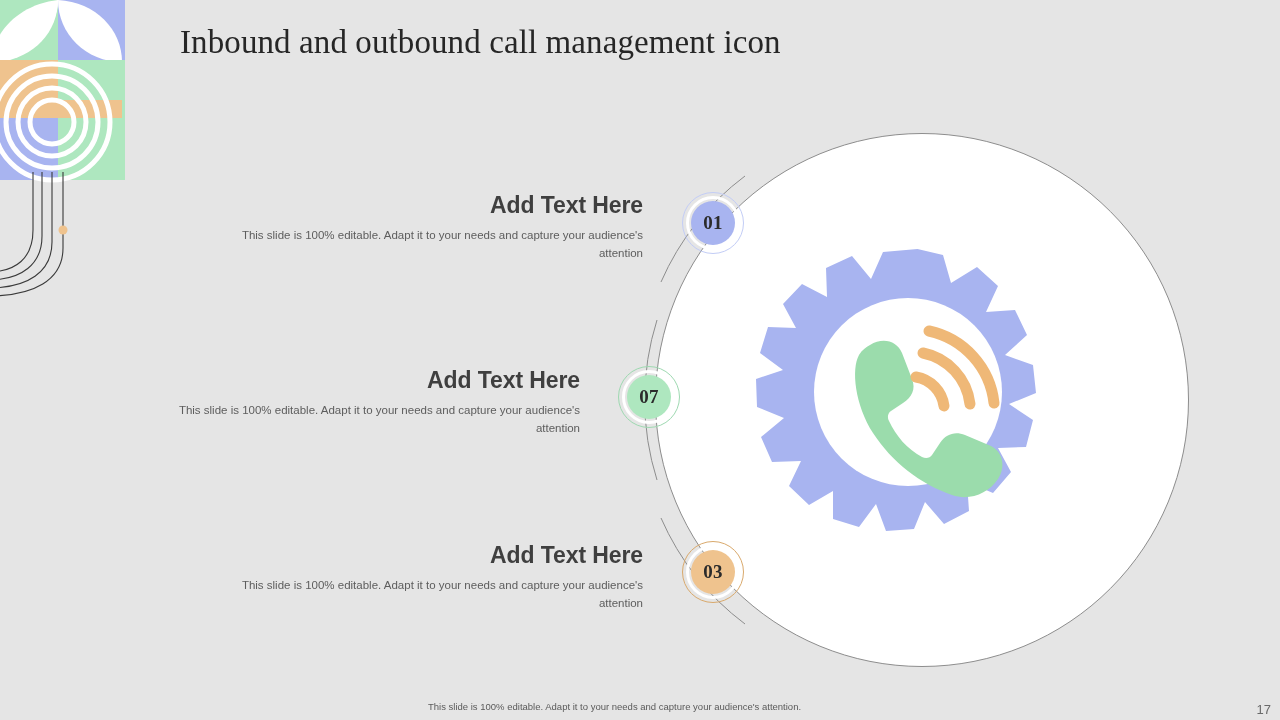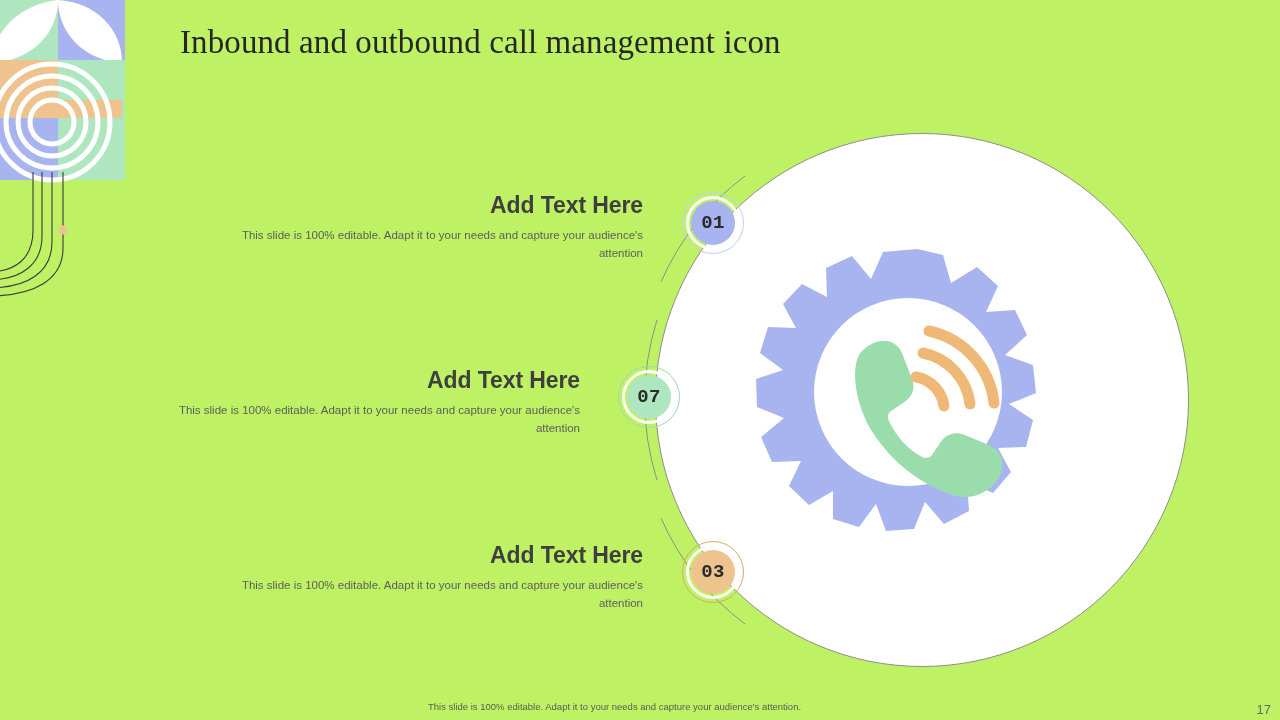--- a/index.html
+++ b/index.html
@@ -14,21 +14,21 @@
     overflow: hidden;
     font-family: "Liberation Sans", sans-serif;
     position: relative;
   }
 
   .slide {
     position: absolute;
     inset: 0;
     width: 1280px;
     height: 720px;
-    background: #bef264;
+    background: #e5e5e5;
     overflow: hidden;
   }
 
   
   .corner-deco {
     position: absolute;
     left: 0;
     top: 0;
     width: 125px;
     height: 300px;
@@ -126,21 +126,21 @@
     border: 3px solid;
     box-sizing: border-box;
   }
   .badge .core {
     position: absolute;
     inset: 9px;
     border-radius: 50%;
   }
   .badge .num {
     position: relative;
-    font-family: Liberation Mono, monospace;
+    font-family: Liberation Serif, serif;
     font-size: 19px;
     font-weight: bold;
     color: #2b2b2b;
     z-index: 2;
     letter-spacing: 0.3px;
   }
 
   .badge-1 { left: 682px; top: 192px; }
   .badge-2 { left: 618px; top: 366px; }
   .badge-3 { left: 682px; top: 541px; }

